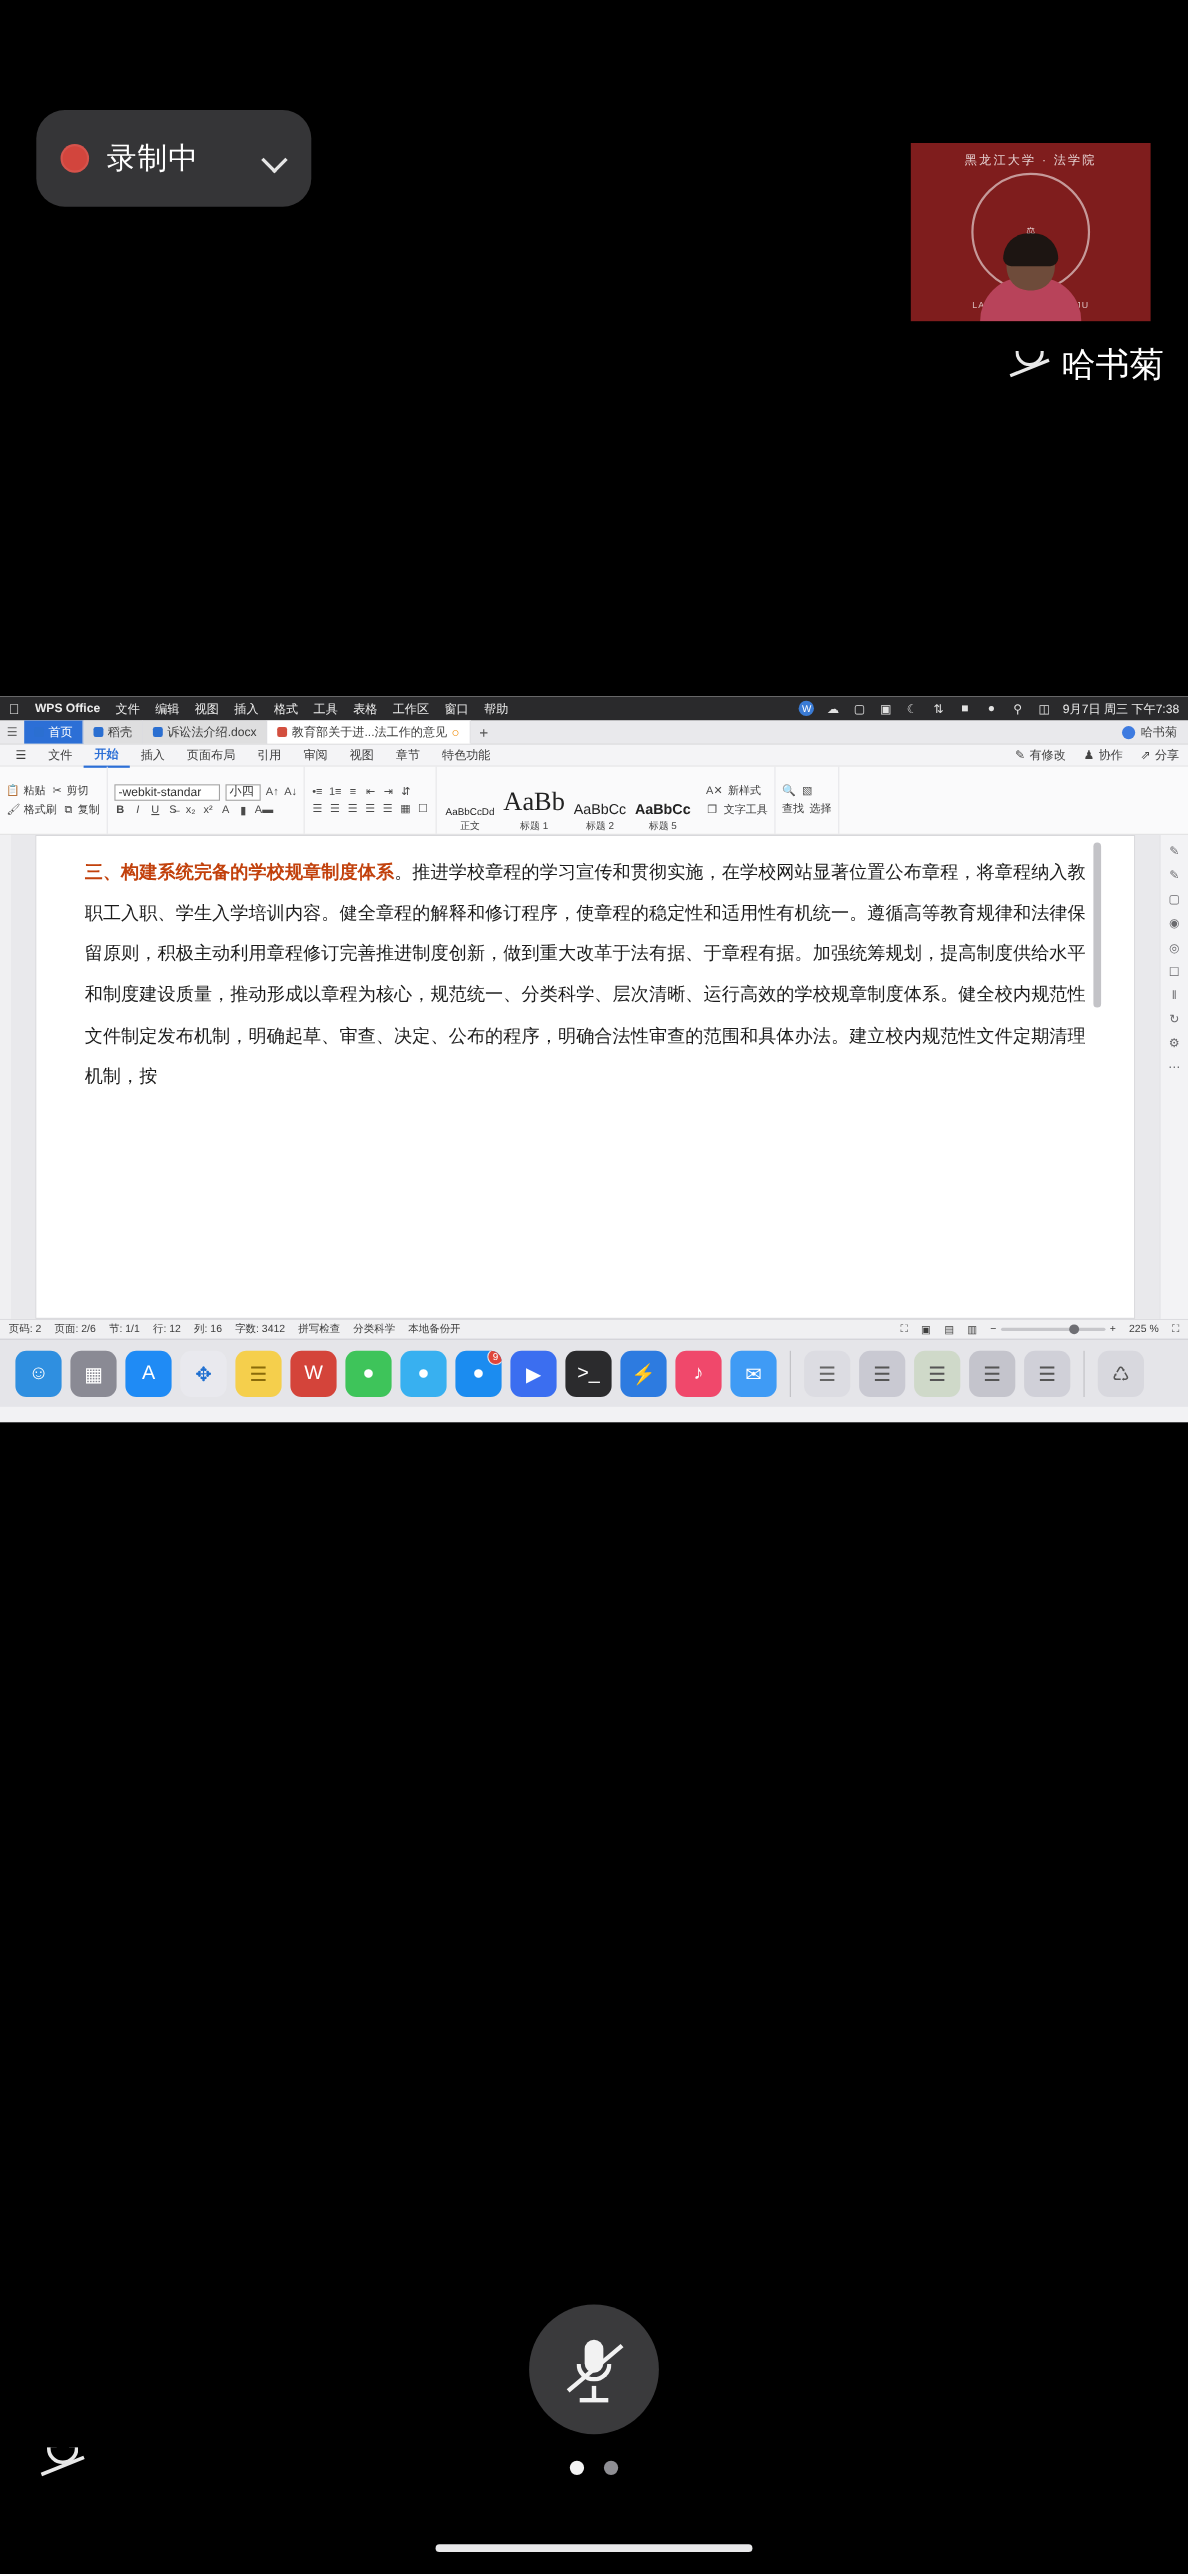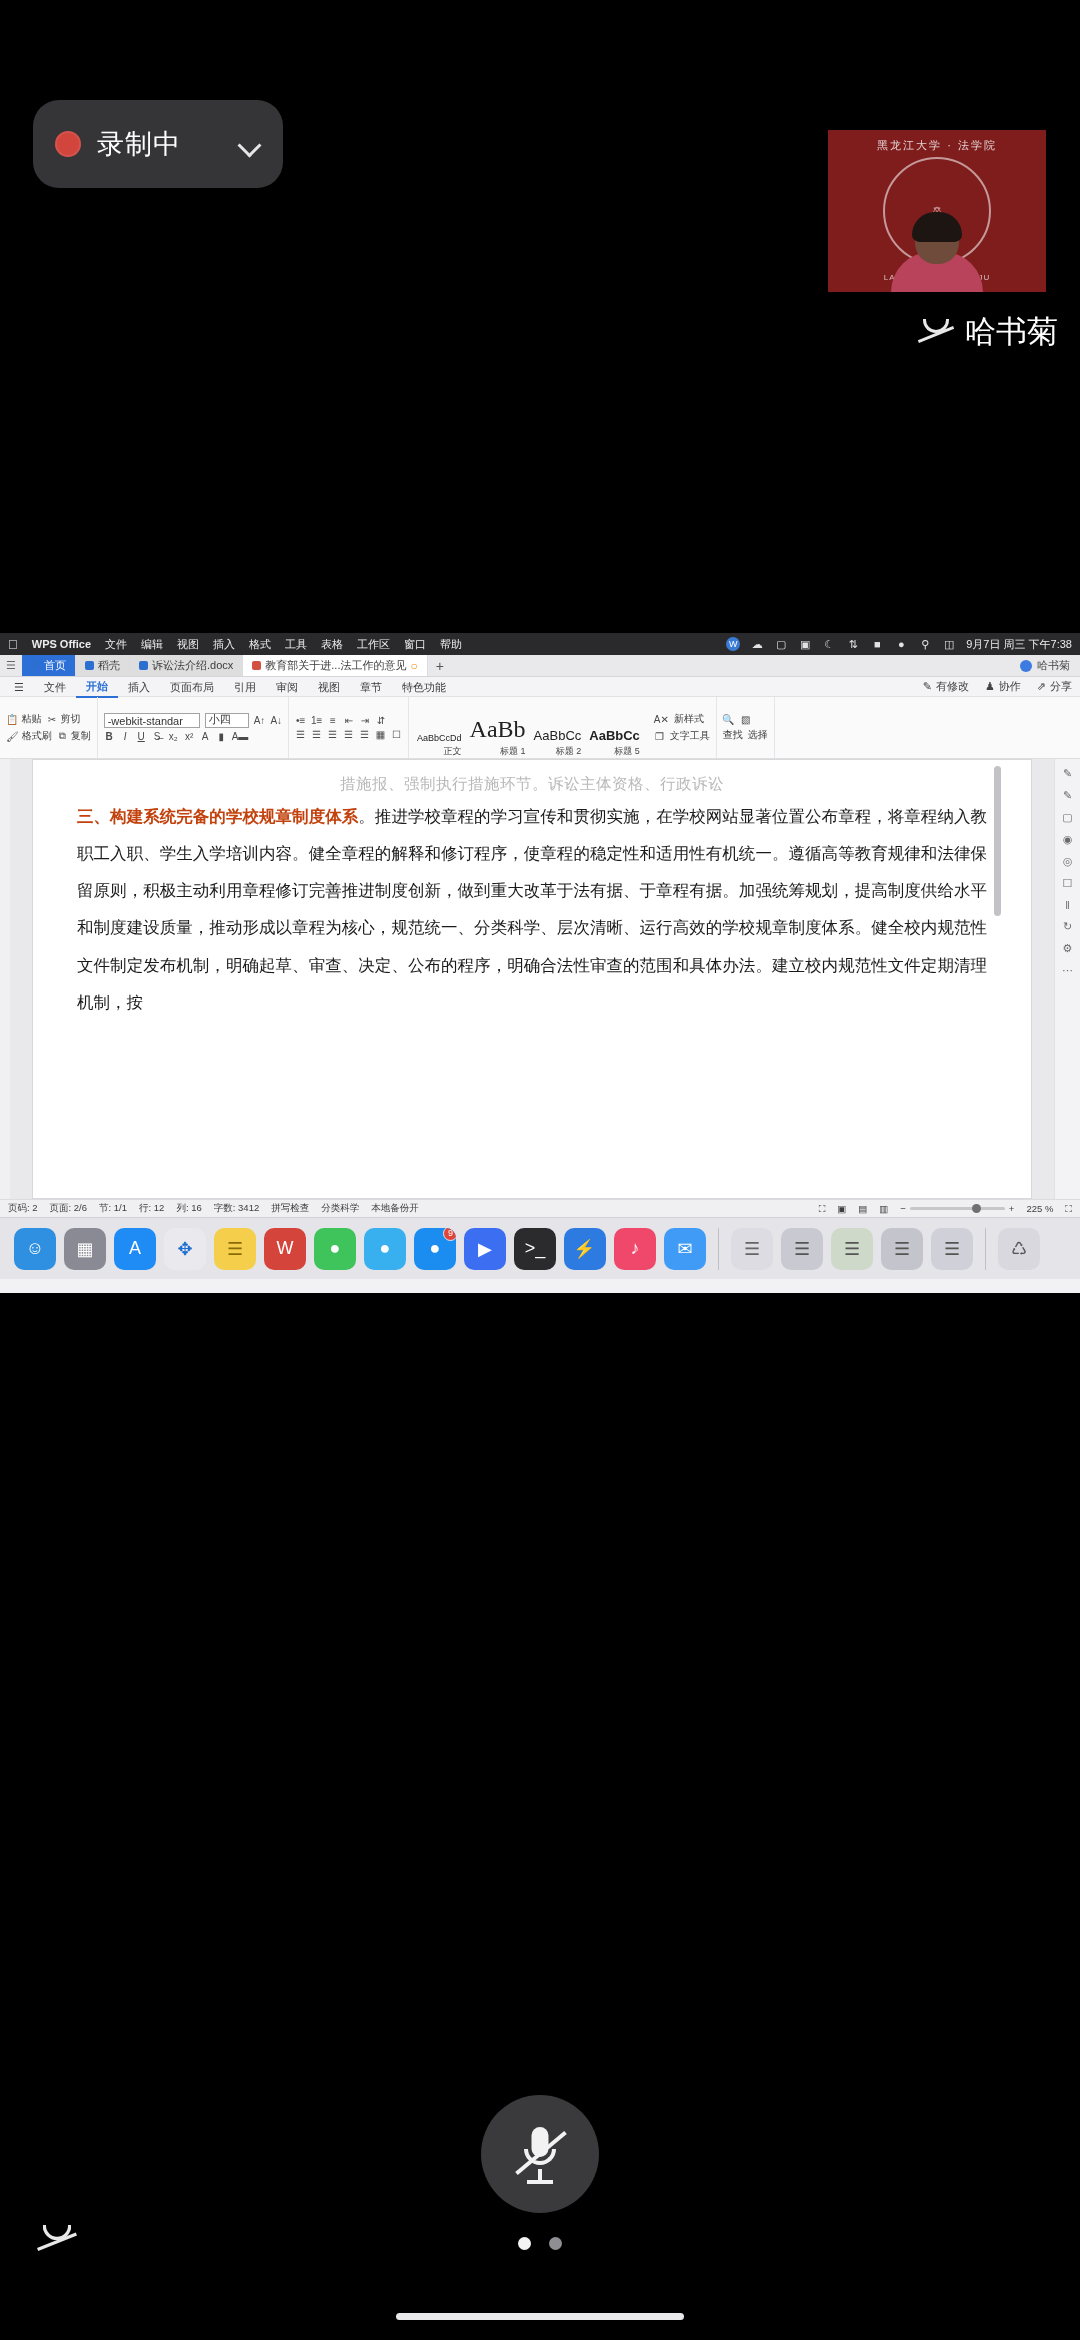--- a/index.html
+++ b/index.html
@@ -138,23 +138,23 @@
   }
   .rb-group { display:flex; flex-direction:column; justify-content:center; gap:3px; padding:3px 6px; border-right:1px solid #e6e6e9; }
   .rb-row { display:flex; align-items:center; gap:5px; }
   .rb-btn { display:flex; align-items:center; gap:3px; white-space:nowrap; }
   .rb-ico { display:inline-block; min-width:11px; text-align:center; color:#4a4a4a; }
   .fontbox {
     border:1px solid #a3a3a3; background:#fff; height:15px; padding:0 3px;
     display:flex; align-items:flex-end; font-size:11px; color:#333; gap:3px;
   }
   .fontbox.name { width:96px; }
-  .fontbox.size { width:44px; }
+  .fontbox.size { width:32px; }
   .style-gal { display:flex; align-items:flex-end; gap:8px; padding:0 8px; }
-  .style-item { text-align:right; font-size:9px; color:#444; }
+  .style-item { text-align:center; font-size:9px; color:#444; }
   .style-item .prev { display:block; color:#222; margin-bottom:2px; }
   .s1 .prev { font-size:9px; }
   .s2 .prev { font-size:24px; font-family:"Liberation Serif", serif; }
   .s3 .prev { font-size:13px; }
   .s4 .prev { font-size:13px; font-weight:bold; }
 
   
   .doc-wrap { position:relative; height:440px; background:#e9e9ec; display:flex; }
   .doc-left-rail { width:10px; background:#f0f0f2; }
   .doc-page {
@@ -468,21 +468,20 @@
         <span class="rb-btn">
           <span>选择</span>
         </span>
       </div>
     </div>
   </div>
 
   <div class="doc-wrap">
     <div class="doc-left-rail"></div>
     <div class="doc-page">
-      <div class="doc-faded">措施报、强制执行措施环节。诉讼主体资格、行政诉讼</div>
       <div class="doc-body">
         <p class="doc-p"><span class="hd">三、构建系统完备的学校规章制度体系</span><span>。推进学校章程的学习宣传和贯彻实施，在学校网站显著位置公布章程，将章程纳入教职工入职、学生入学培训内容。健全章程的解释和修订程序，使章程的稳定性和适用性有机统一。遵循高等教育规律和法律保留原则，积极主动利用章程修订完善推进制度创新，做到重大改革于法有据、于章程有据。加强统筹规划，提高制度供给水平和制度建设质量，推动形成以章程为核心，规范统一、分类科学、层次清晰、运行高效的学校规章制度体系。健全校内规范性文件制定发布机制，明确起草、审查、决定、公布的程序，明确合法性审查的范围和具体办法。建立校内规范性文件定期清理机制，按</span></p>
       </div>
       <div class="vscroll"></div>
     </div>
     <div class="doc-right-rail">
       <span>✎</span>
       <span>✎</span>
       <span>▢</span>
       <span>◉</span>

